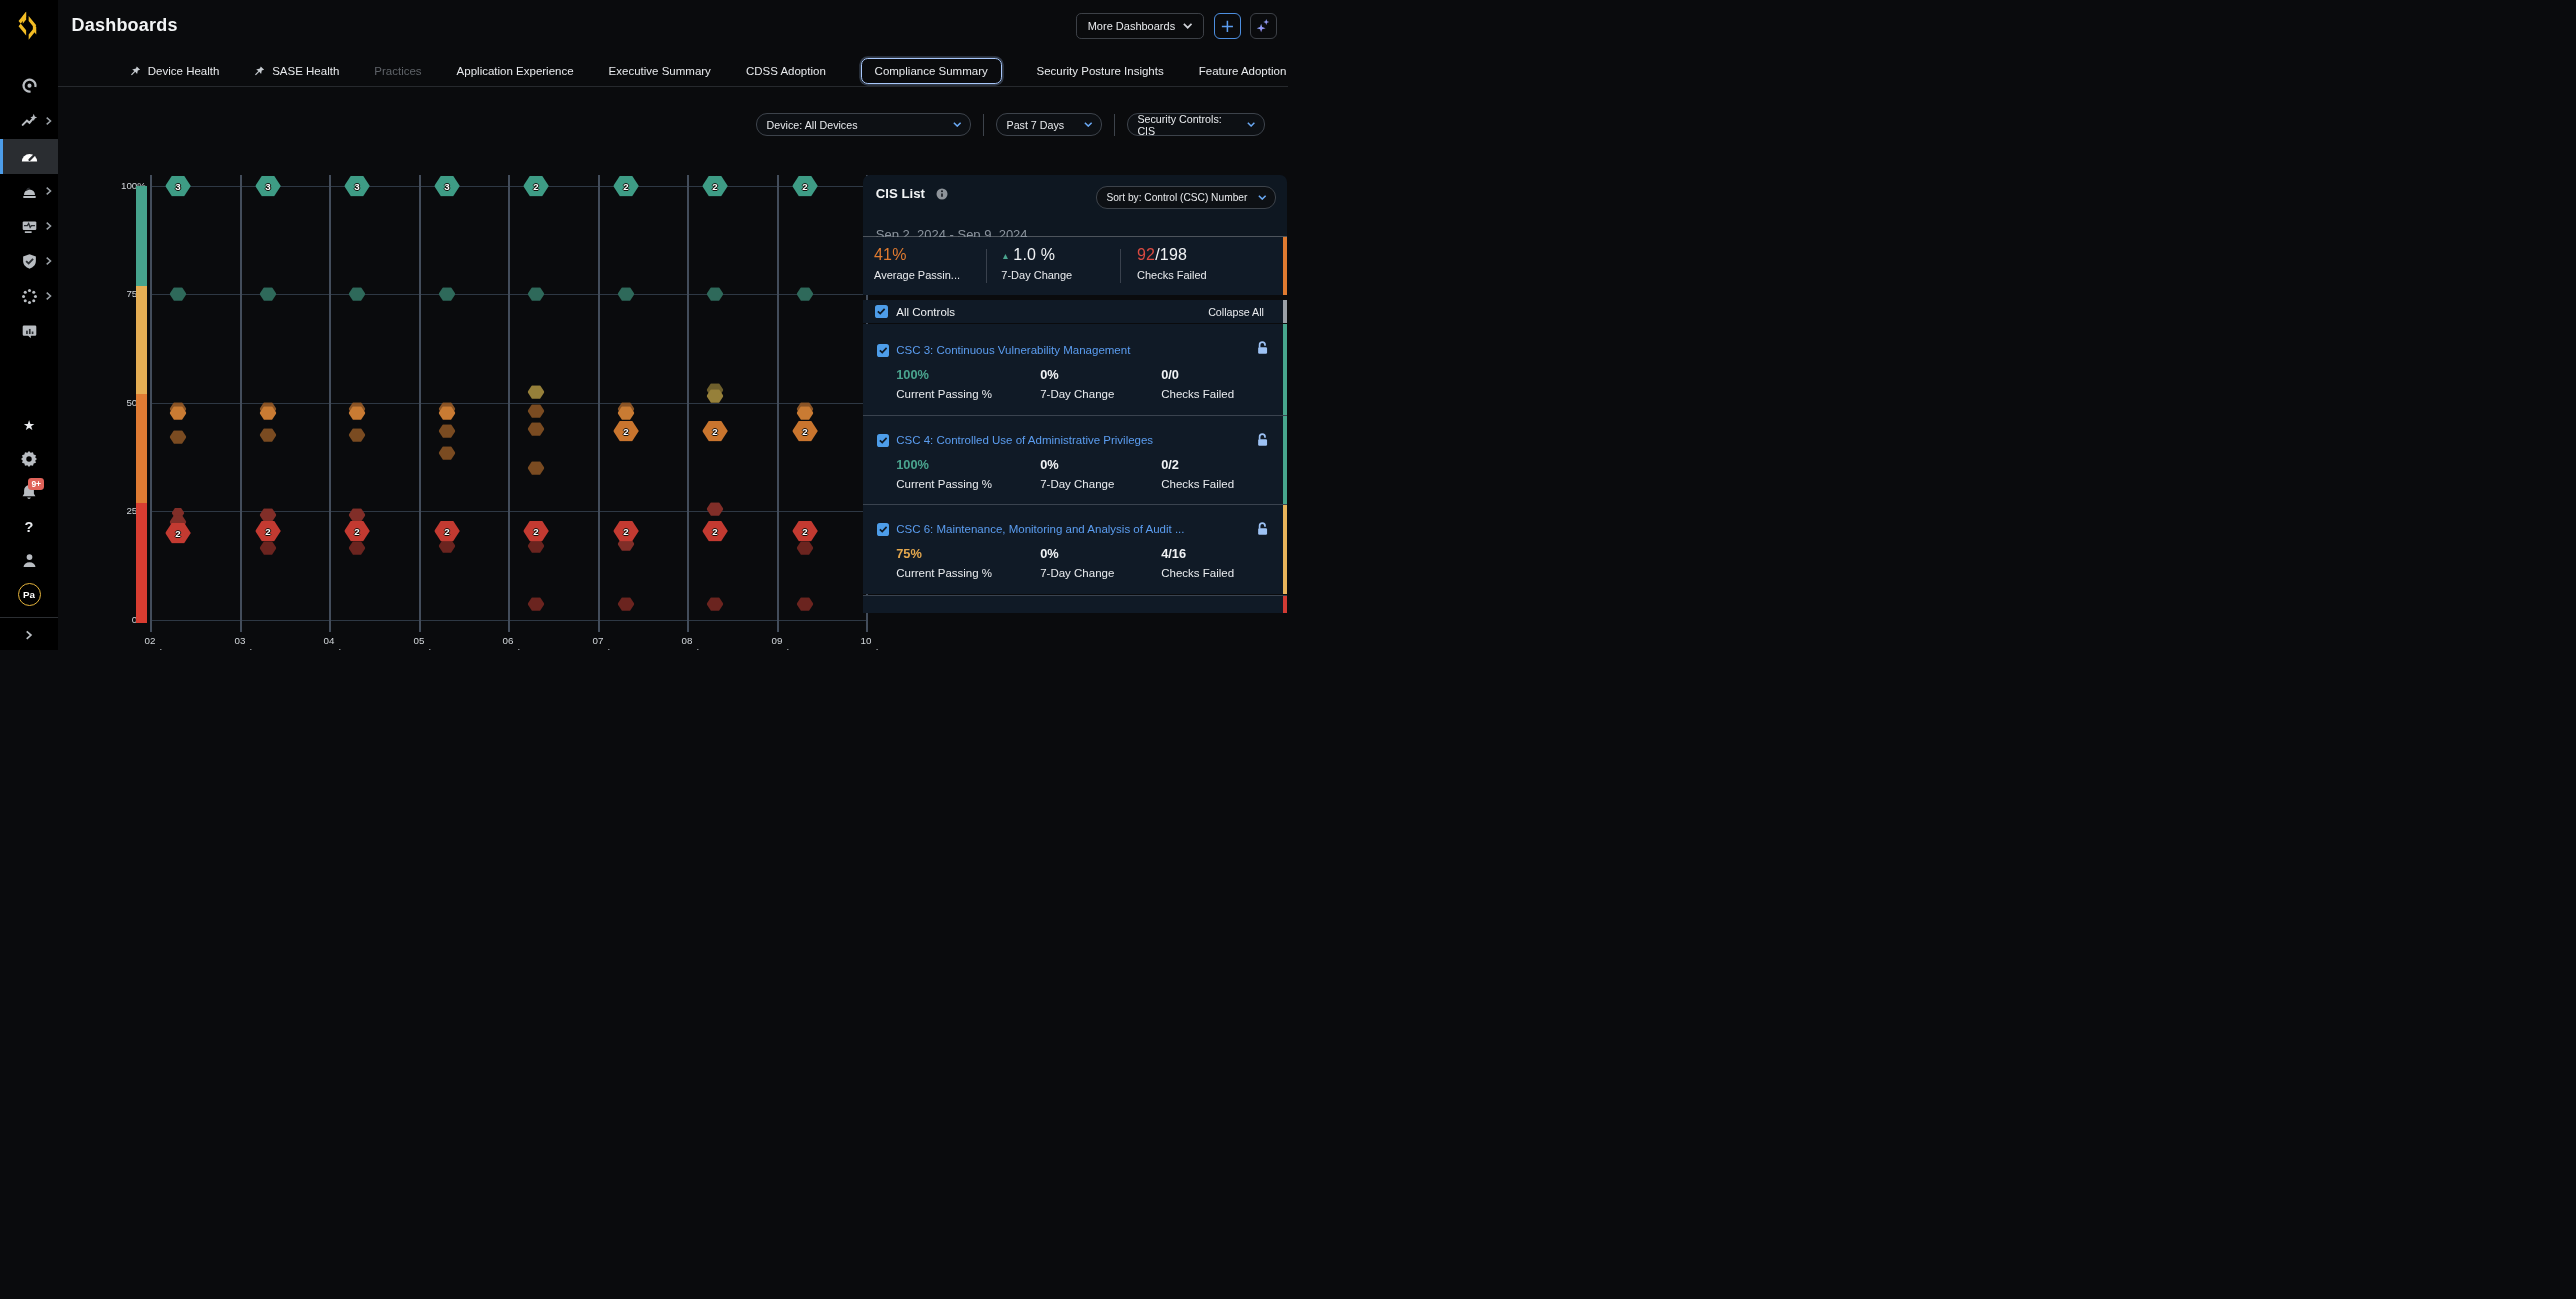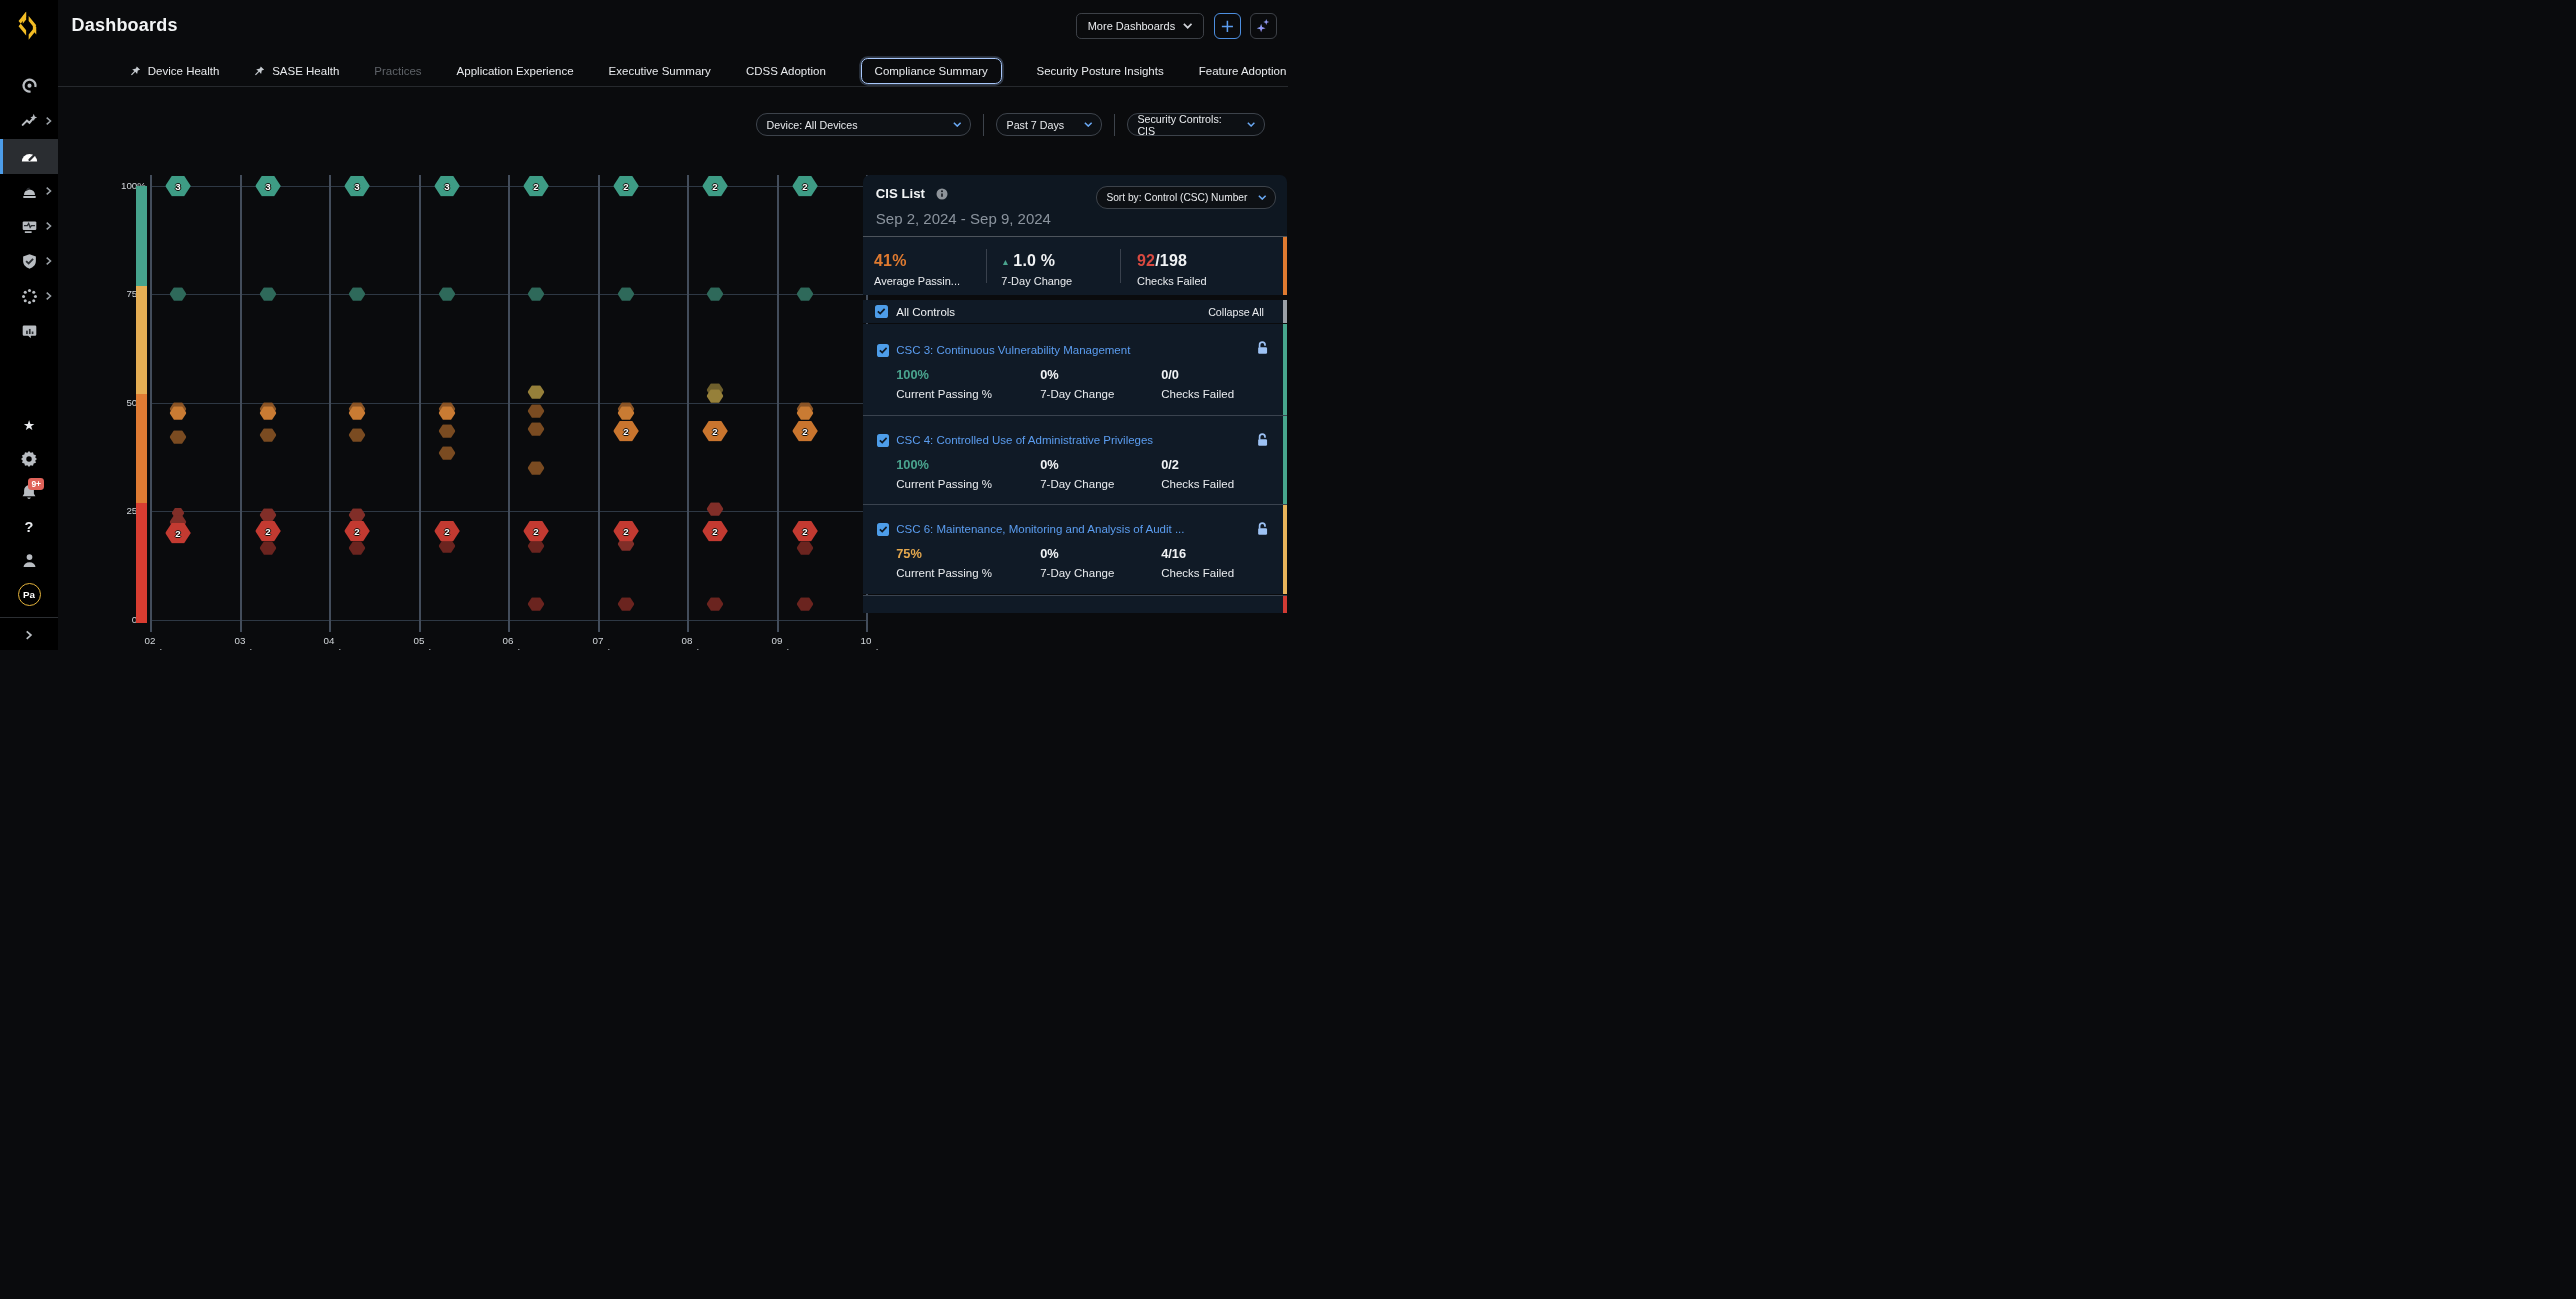--- a/index.html
+++ b/index.html
@@ -57,31 +57,31 @@
   .hex.sm { width:12.8px; height:10.2px; z-index:1; }
   .hex.md { width:17px; height:13.6px; z-index:2; }
   .hex.lg { width:25.6px; height:20.5px; z-index:3; font-size:9.8px; font-weight:bold; color:#fff;
             text-shadow:-0.9px 0 0 #14100c,0.9px 0 0 #14100c,0 -0.9px 0 #14100c,0 0.9px 0 #14100c; }
   .xtick { position:absolute; width:94px; margin-left:-47px; text-align:center; font-size:9.8px; line-height:12px; color:#d3d7db; }
   
   .panel { position:absolute; left:863px; top:175px; width:424px; height:441px; z-index:10; }
   .p-head { background:#0e1721; border-radius:6.8px 6.8px 0 0; padding:11px 12px 8.5px 12.8px; position:relative; height:61px; }
   .p-title { font-size:13.2px; font-weight:bold; color:#f2f4f5; display:inline-block; }
   .info-ic { display:inline-block; vertical-align:-1.7px; margin-left:7.7px; }
-  .p-dates { margin-top:7px; font-size:15px; color:#8b949e; }
+  .p-dates { margin-top:24px; font-size:13px; color:#8b949e; }
   .dd-sort { position:absolute; right:11px; top:11px; width:180px; height:23px; }
   .p-div { border-top:1.3px solid #4d545c; }
   .row-accent { position:absolute; right:0; top:0; bottom:0; width:4.3px; }
   .p-stats { position:relative; background:#101a26; height:58px; display:flex; padding-left:11px; }
   .pstat { padding-top:9.4px; position:relative; }
   .pstat.s1 { width:112px; }
   .pstat.s2 { width:134px; padding-left:15.3px; }
   .pstat.s3 { padding-left:17px; }
   .pstat .sep { position:absolute; left:0; top:12px; height:34px; width:0.9px; background:#39414d; }
-  .pval { font-size:16px; font-weight:bold; letter-spacing:0.2px;margin-top:6px; }
+  .pval { font-size:16px; font-weight:normal; letter-spacing:0.2px; }
   .plabel { margin-top:5.1px; font-size:11px; color:#e9ebee; }
   .tri { color:#4aa48e; font-size:8.5px; vertical-align:1.7px; margin-right:3.4px; }
   .allrow { position:relative; margin-top:5.1px; background:#101a26; height:23px; display:flex; align-items:center; padding:0 12px; }
   .allrow .lbl { margin-left:8.5px; font-size:11.5px; color:#f0f2f4; }
   .collapse { margin-left:auto; margin-right:11px; font-size:10.7px; color:#e9ebee; cursor:pointer; }
   .checkbox { width:12.8px; height:12.8px; border-radius:2.6px; background:#4d9de9; flex:none; display:flex; align-items:center; justify-content:center; cursor:pointer; }
   .cards { margin-top:0.9px; }
   .card { position:relative; background:#101a26; border-top:0.9px solid #3a434f; padding:18px 13.6px 14.5px; }
   .card.first { border-top:none; margin-top:0; padding-top:20.5px; }
   .c-titlerow { display:flex; align-items:flex-start; }

